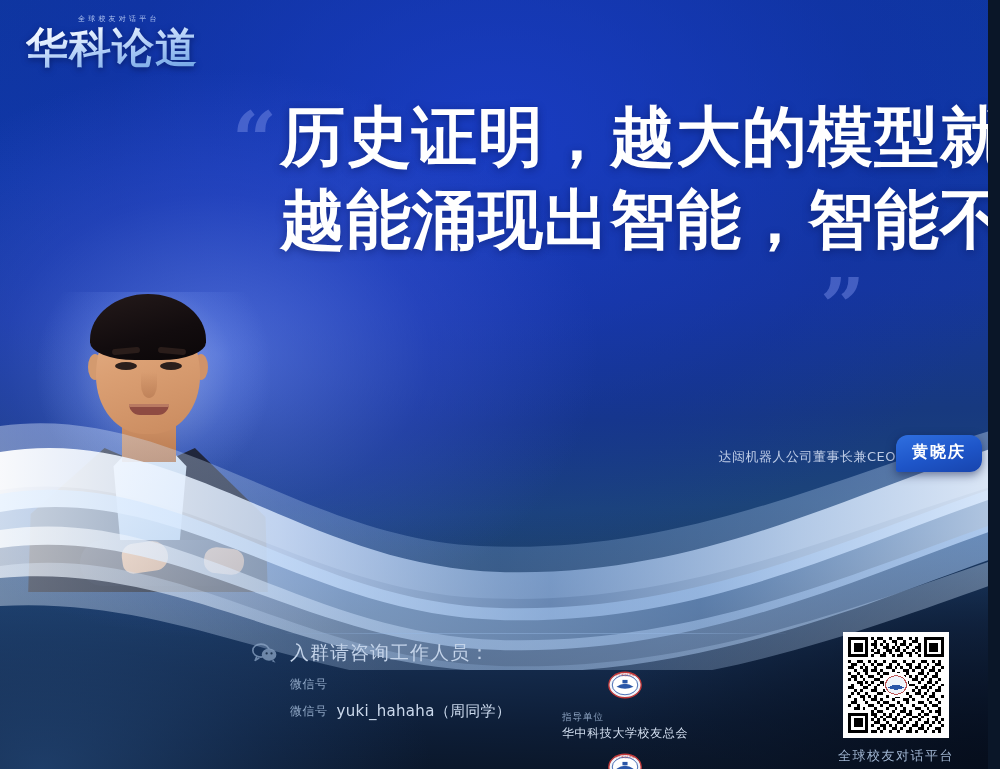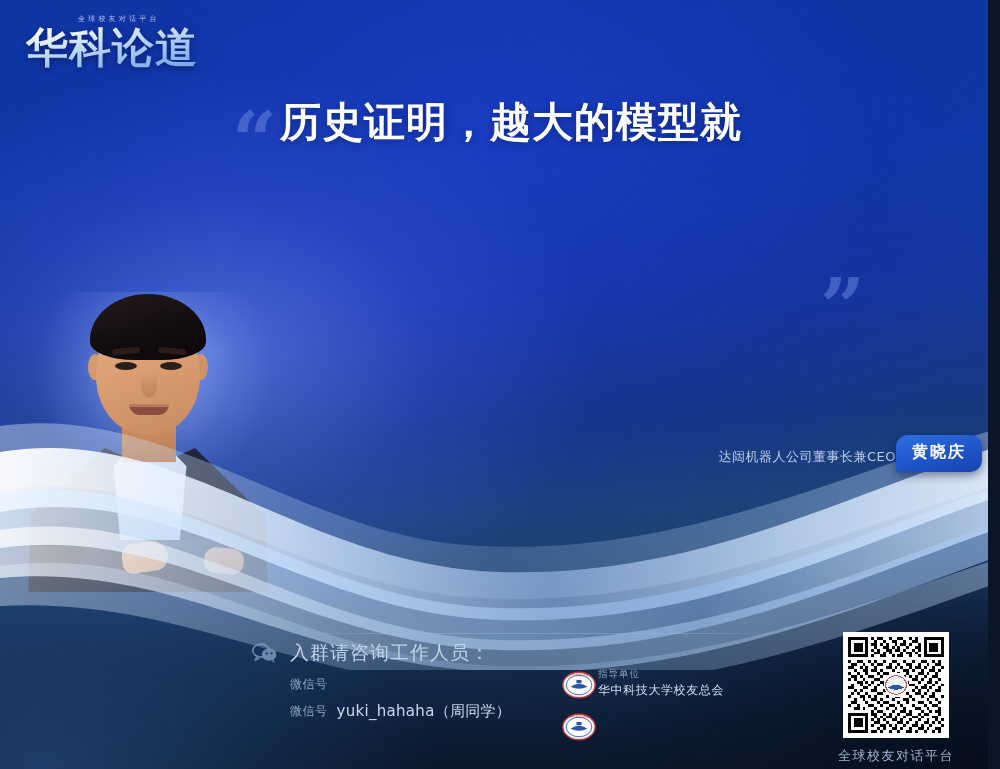--- a/index.html
+++ b/index.html
@@ -62,21 +62,21 @@
   
   #quote-wrap{ position:absolute; left:232px; top:96px; width:720px; }
   .qmark{
     position:absolute; font-family:"DejaVu Serif","Liberation Serif",serif;
     font-weight:bold; color:#6f86e2; opacity:.52; line-height:1; user-select:none;
   }
   #qmark-open{ left:0px; top:6px; font-size:78px; }
   #qmark-close{ left:588px; top:172px; font-size:78px; }
   #quote-lines{ padding-left:48px; }
   .qline{
-    font-size:41px; font-weight:bold; color:#ffffff; line-height:1.27;
+    font-size:65px; font-weight:bold; color:#ffffff; line-height:1.27;
     letter-spacing:1px; white-space:nowrap;
     text-shadow:0 2px 8px rgba(4,16,72,.45);
   }
 
   
   #portrait{
     position:absolute; left:18px; top:292px; width:252px; height:300px;
     overflow:hidden;
   }
   #portrait-glow{
@@ -175,21 +175,21 @@
   #footer-head{ display:flex; align-items:center; gap:12px; }
   #wechat-icon{ width:26px; height:20px; opacity:.72; }
   #footer-title{ font-size:19px; color:#c3d3e9; letter-spacing:1px; }
 
   #contacts{ margin-top:10px; margin-left:38px; }
   .contact-row{ display:flex; align-items:center; gap:9px; margin-bottom:9px; }
   .contact-label{ font-size:12px; color:#8fa6c4; letter-spacing:.5px; }
   .contact-value{ font-size:15px; color:#cbd9ec; letter-spacing:.3px; }
 
   #orgs{ position:absolute; left:310px; top:28px; }
-  .org-row{ display:flex; align-items:flex-start; gap:2px; margin-bottom:8px; }
+  .org-row{ display:flex; align-items:center; gap:9px; margin-bottom:8px;flex-direction:column; }
   .org-seal{ width:34px; height:34px; flex:0 0 34px; }
   .org-text{ display:flex; flex-direction:column; }
   .org-kind{ font-size:9.5px; color:#8ea4c2; letter-spacing:1px; margin-bottom:1px; }
   .org-name{ font-size:12px; color:#d3dff0; letter-spacing:.6px; }
 
   
   #qr-block{ position:absolute; left:838px; top:632px; width:116px; text-align:center; }
   #qr-code{
     width:106px; height:106px; margin:0 auto; background:#ffffff; padding:5px;
     position:relative;
@@ -209,20 +209,21 @@
       <div id="logo-tag">全球校友对话平台</div>
       <div id="logo-text">华科论道</div>
     </div>
   </div>
 
   <div id="quote-wrap">
     <div id="qmark-open" class="qmark">“</div>
     <div id="qmark-close" class="qmark">”</div>
     <div id="quote-lines">
       <div class="qline">历史证明，越大的模型就</div>
+      <div class="qline">越能涌现出智能，智能不</div>
     </div>
   </div>
 
   <div id="portrait">
     <div id="portrait-glow"></div>
     <div id="p-jacket-l"></div>
     <div id="p-jacket-r"></div>
     <div id="p-shirt"></div>
     <div id="p-neck"></div>
     <div id="p-ear-l"></div>

